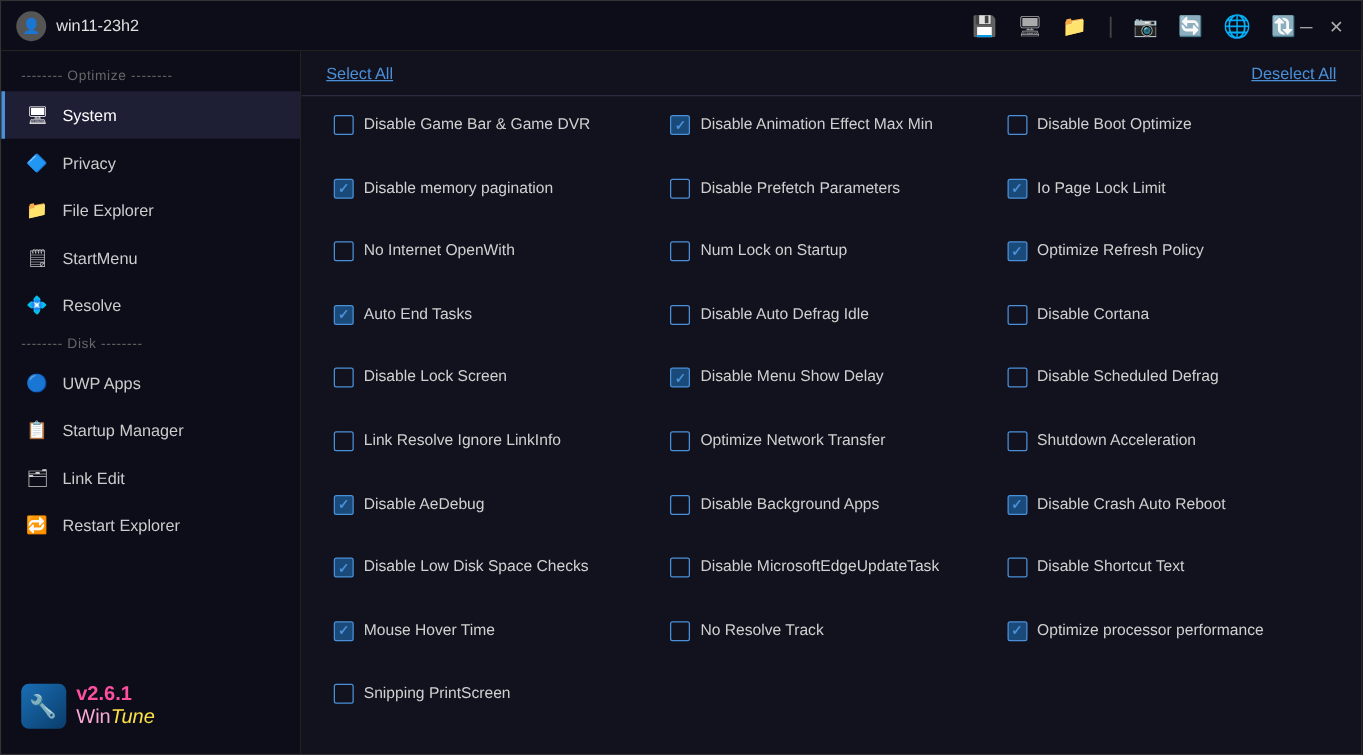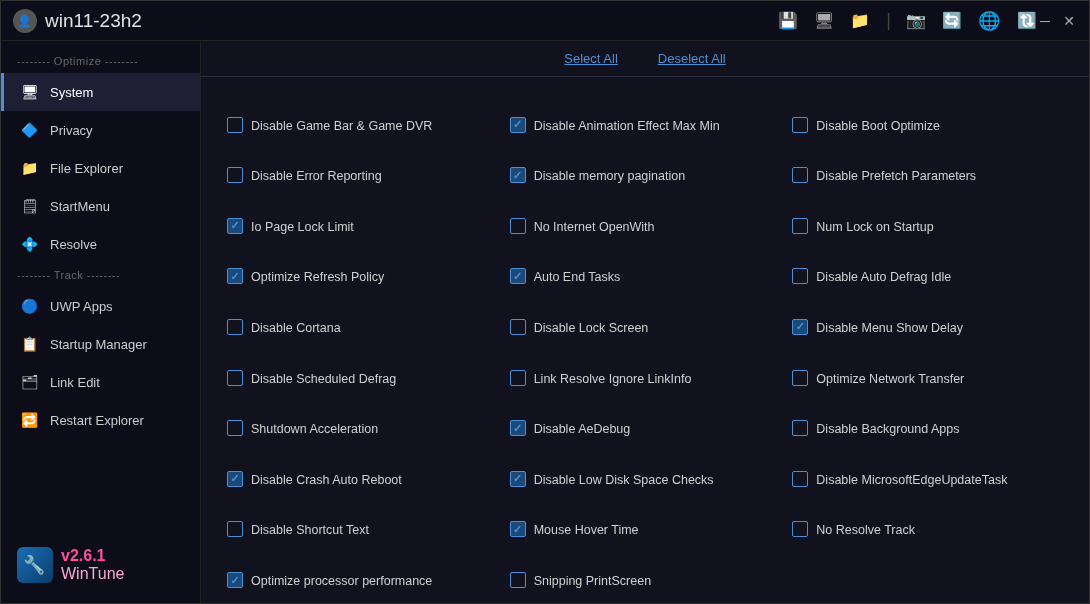--- a/index.html
+++ b/index.html
@@ -40,21 +40,21 @@
       border-radius: 50%;
       background: #555;
       display: flex;
       align-items: center;
       justify-content: center;
       font-size: 12px;
       color: #fff;
     }
     .title-bar-title {
       color: #e0e0e0;
-      font-size: 19px;
+      font-size: 13px;
     }
     .title-bar-icons {
       display: flex;
       align-items: center;
       gap: 16px;
       margin: 0 auto;
     }
     .title-bar-icon {
       font-size: 16px;
       cursor: pointer;
@@ -75,21 +75,21 @@
       display: flex;
       align-items: center;
       justify-content: center;
     }
     .main-layout {
       display: flex;
       flex: 1;
       overflow: hidden;
     }
     .sidebar {
-      width: 200px;
+      width: 240px;
       background: #0d0d1a;
       flex-shrink: 0;
       display: flex;
       flex-direction: column;
       padding: 8px 0;
       border-right: 1px solid #222;
     }
     .sidebar-section-label {
       color: #666;
       font-size: 11px;
@@ -135,32 +135,32 @@
       align-items: center;
       justify-content: center;
       font-size: 18px;
     }
     .version-text {
       color: #ff4fa0;
       font-size: 16px;
       font-weight: bold;
     }
     .brand-w { color: #f9a8d4; }
-    .brand-tune { color: #f9a8d4; }
+    .brand-tune { color: #fde047; font-style: italic; }
     .content-area {
       flex: 1;
       display: flex;
       flex-direction: column;
       overflow: hidden;
       background: #12121e;
     }
     .content-header {
       display: flex;
       align-items: center;
-      justify-content: center;
+      justify-content: space-between;
       gap: 40px;
       padding: 10px 20px;
       border-bottom: 1px solid #2a2a3e;
       flex-shrink: 0;
     }
     .header-action {
       color: #4a90d9;
       font-size: 13px;
       cursor: pointer;
       text-decoration: underline;
@@ -168,21 +168,21 @@
     .checkboxes-grid {
       display: grid;
       grid-template-columns: 1fr 1fr 1fr;
       gap: 0;
       padding: 10px 20px;
       overflow-y: auto;
       flex: 1;
     }
     .checkbox-item {
       display: flex;
-      align-items: flex-end;
+      align-items: flex-start;
       gap: 8px;
       padding: 5px 6px;
       cursor: pointer;
       font-size: 12.5px;
       color: #d0d0d0;
     }
     .cb-box {
       width: 16px;
       height: 16px;
       border: 1.5px solid #4a90d9;
@@ -248,21 +248,21 @@
       </div>
       <div class="sidebar-item">
         <div class="sidebar-icon">🗒</div>
         <span>StartMenu</span>
       </div>
       <div class="sidebar-item">
         <div class="sidebar-icon">💠</div>
         <span>Resolve</span>
       </div>
 
-      <div class="sidebar-section-label">-------- Track --------</div>
+      <div class="sidebar-section-label">-------- Disk --------</div>
 
       <div class="sidebar-item">
         <div class="sidebar-icon">🔵</div>
         <span>UWP Apps</span>
       </div>
       <div class="sidebar-item">
         <div class="sidebar-icon">📋</div>
         <span>Startup Manager</span>
       </div>
       <div class="sidebar-item">
@@ -300,24 +300,20 @@
             <div class="cb-box checked">
               <span class="cb-check">✓</span>
             </div>
             <span>Disable Animation Effect Max Min</span>
           </div>
           <div class="checkbox-item">
             <div class="cb-box"></div>
             <span>Disable Boot Optimize</span>
           </div>
           <div class="checkbox-item">
-            <div class="cb-box"></div>
-            <span>Disable Error Reporting</span>
-          </div>
-          <div class="checkbox-item">
             <div class="cb-box checked">
               <span class="cb-check">✓</span>
             </div>
             <span>Disable memory pagination</span>
           </div>
           <div class="checkbox-item">
             <div class="cb-box"></div>
             <span>Disable Prefetch Parameters</span>
           </div>
           <div class="checkbox-item">

